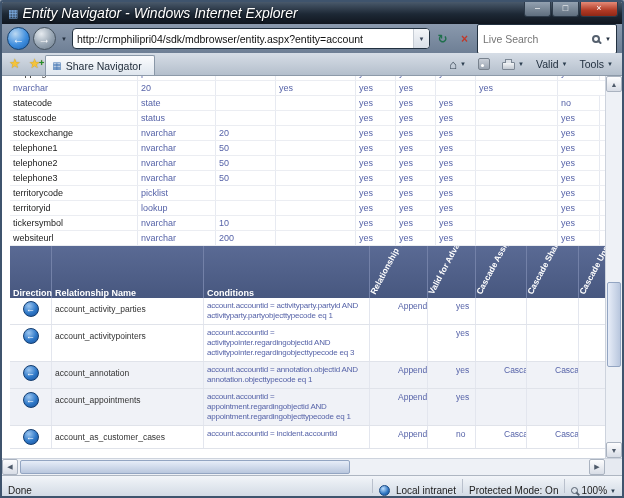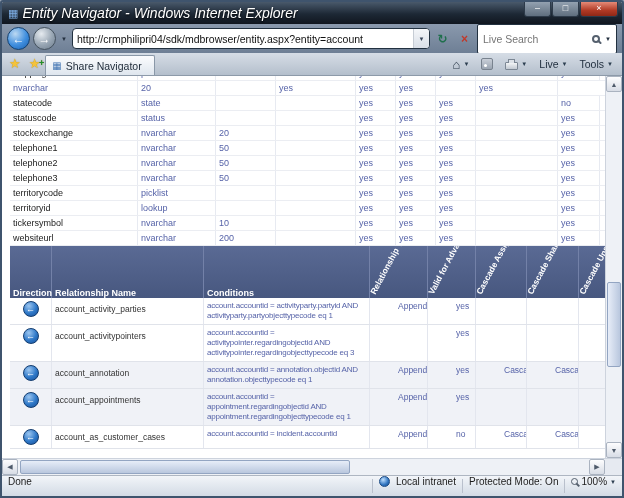--- a/index.html
+++ b/index.html
@@ -71,21 +71,21 @@
   .vscroll{flex:0 0 17px;background:#eef1f6;border-left:1px solid #cdd3dd;display:flex;flex-direction:column;}
   .sbtn{flex:0 0 16px;display:flex;align-items:center;justify-content:center;font-size:7px;color:#4e5a6a;background:linear-gradient(180deg,#fdfdfe,#d8dde6);border:1px solid #aab3c0;border-radius:2px;}
   .vtrack{flex:1;position:relative;}
   .vthumb{position:absolute;left:1px;right:1px;top:190px;height:85px;background:linear-gradient(90deg,#e7edf8,#b9c7de);border:1px solid #93a5c2;border-radius:2px;}
   .hscroll{flex:0 0 17px;background:#eef1f6;border-top:1px solid #cdd3dd;display:flex;}
   .hbtn{flex:0 0 16px;display:flex;align-items:center;justify-content:center;font-size:7px;color:#4e5a6a;background:linear-gradient(180deg,#fdfdfe,#d8dde6);border:1px solid #aab3c0;border-radius:2px;}
   .htrack{flex:1;position:relative;}
   .hthumb{position:absolute;top:1px;bottom:1px;left:2px;width:330px;background:linear-gradient(180deg,#e7edf8,#b9c7de);border:1px solid #93a5c2;border-radius:2px;}
   .corner{flex:0 0 17px;background:#e6eaf1;}
   
-  .statusbar{flex:0 0 21px;background:linear-gradient(180deg,#f2f5f9,#d3dbe5);border-top:1px solid #aeb6c2;display:flex;align-items:flex-start;font-size:10px;color:#1c1c1c;padding:0 6px;gap:6px;}
+  .statusbar{flex:0 0 21px;background:linear-gradient(180deg,#f2f5f9,#d3dbe5);border-top:1px solid #aeb6c2;display:flex;align-items:flex-end;font-size:10px;color:#1c1c1c;padding:0 6px;gap:6px;}
   .sdiv{width:1px;align-self:stretch;background:#b9c0cc;margin:3px 0;}
   .sspacer{flex:1;}
   .globe{width:11px;height:11px;border-radius:50%;background:radial-gradient(circle at 35% 30%,#bfe0ff,#2f74c0 60%,#1c4f8c);border:1px solid #1a4a84;}
   .zoomseg{display:flex;align-items:center;gap:3px;}
   .zmag{width:7px;height:7px;border:1.5px solid #55606e;border-radius:50%;position:relative;}
   .zmag::after{content:"";position:absolute;width:4px;height:1.5px;background:#55606e;transform:rotate(45deg);right:-3px;bottom:-1px;}
 </style>
 </head>
 <body>
 
@@ -131,21 +131,21 @@
       <span class="chev">▼</span>
     </div>
     <div class="cmditem">
       <span class="feedicon"></span>
     </div>
     <div class="cmditem">
       <span class="printer"></span>
       <span class="chev">▼</span>
     </div>
     <div class="cmditem">
-      <span>Live</span>
+      <span>Valid</span>
       <span class="chev">▼</span>
     </div>
     <div class="cmditem">
       <span>Tools</span>
       <span class="chev">▼</span>
     </div>
   </div>
 
   <div class="client">
     <div class="main">

